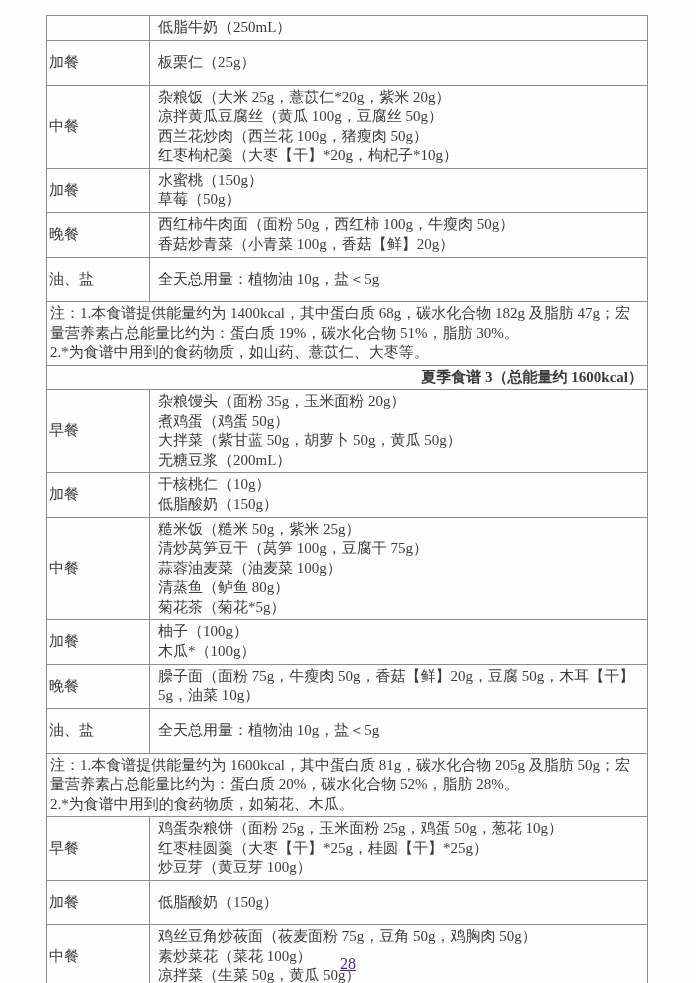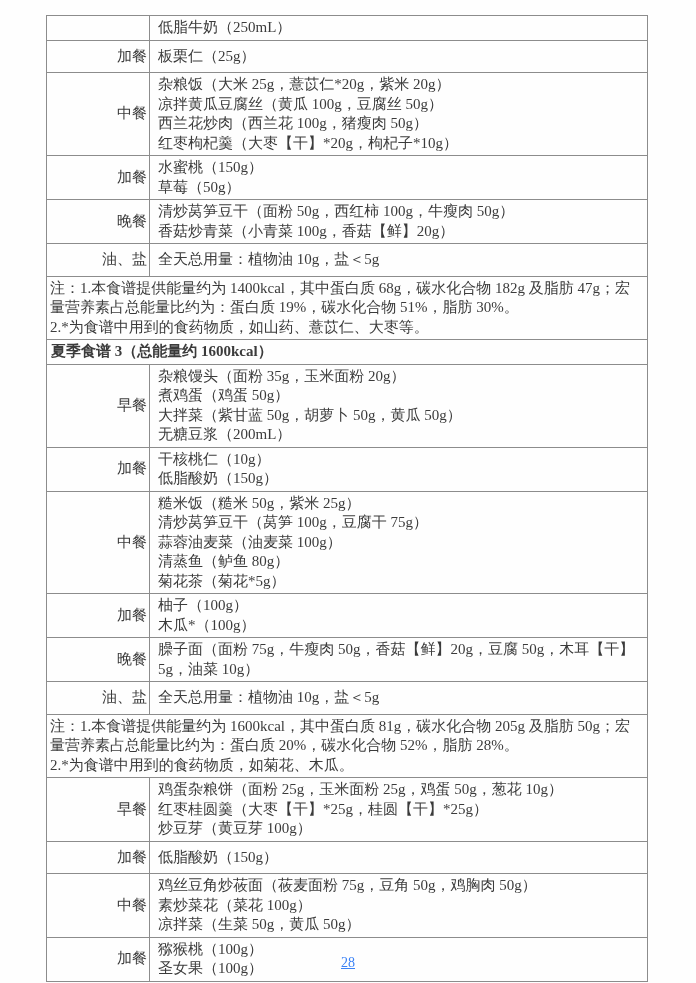--- a/index.html
+++ b/index.html
@@ -26,45 +26,45 @@
   }
   table.meal-table td {
     border: 1px solid #8c8c8c;
     font-size: 15px;
     line-height: 19.5px;
     vertical-align: middle;
     word-break: break-all;
   }
   td.meal-label {
     width: 98px;
-    text-align: right;
-    padding: 6px 2px;
+    text-align: left;
+    padding: 12px 2px;
   }
   td.meal-items {
     padding: 2px 8px;
   }
   td.note-cell {
     padding: 2px 3px;
   }
   td.title-cell {
-    text-align: left;
+    text-align: right;
     font-weight: bold;
     padding: 2px 4px;
   }
   .meal-item, .note-line {
     white-space: normal;
   }
   .page-number {
     position: absolute;
     left: 0;
     top: 955px;
     width: 100%;
     text-align: center;
-    font-size: 14px;
-    color: #3b82f6;
+    font-size: 16px;
+    color: #4c1d95;
     text-decoration: underline;
   }
 </style>
 </head>
 <body>
 
 <div class="page">
   <table class="meal-table" id="mealTable">
     <tbody id="mealTableBody">
         <tr>
@@ -91,21 +91,21 @@
         <tr>
           <td class="meal-label">加餐</td>
           <td class="meal-items">
             <div class="meal-item">水蜜桃（150g）</div>
             <div class="meal-item">草莓（50g）</div>
           </td>
         </tr>
         <tr>
           <td class="meal-label">晚餐</td>
           <td class="meal-items">
-            <div class="meal-item">清炒莴笋豆干（面粉 50g，西红柿 100g，牛瘦肉 50g）</div>
+            <div class="meal-item">西红柿牛肉面（面粉 50g，西红柿 100g，牛瘦肉 50g）</div>
             <div class="meal-item">香菇炒青菜（小青菜 100g，香菇【鲜】20g）</div>
           </td>
         </tr>
         <tr>
           <td class="meal-label">油、盐</td>
           <td class="meal-items">
             <div class="meal-item">全天总用量：植物油 10g，盐＜5g</div>
           </td>
         </tr>
         <tr>

